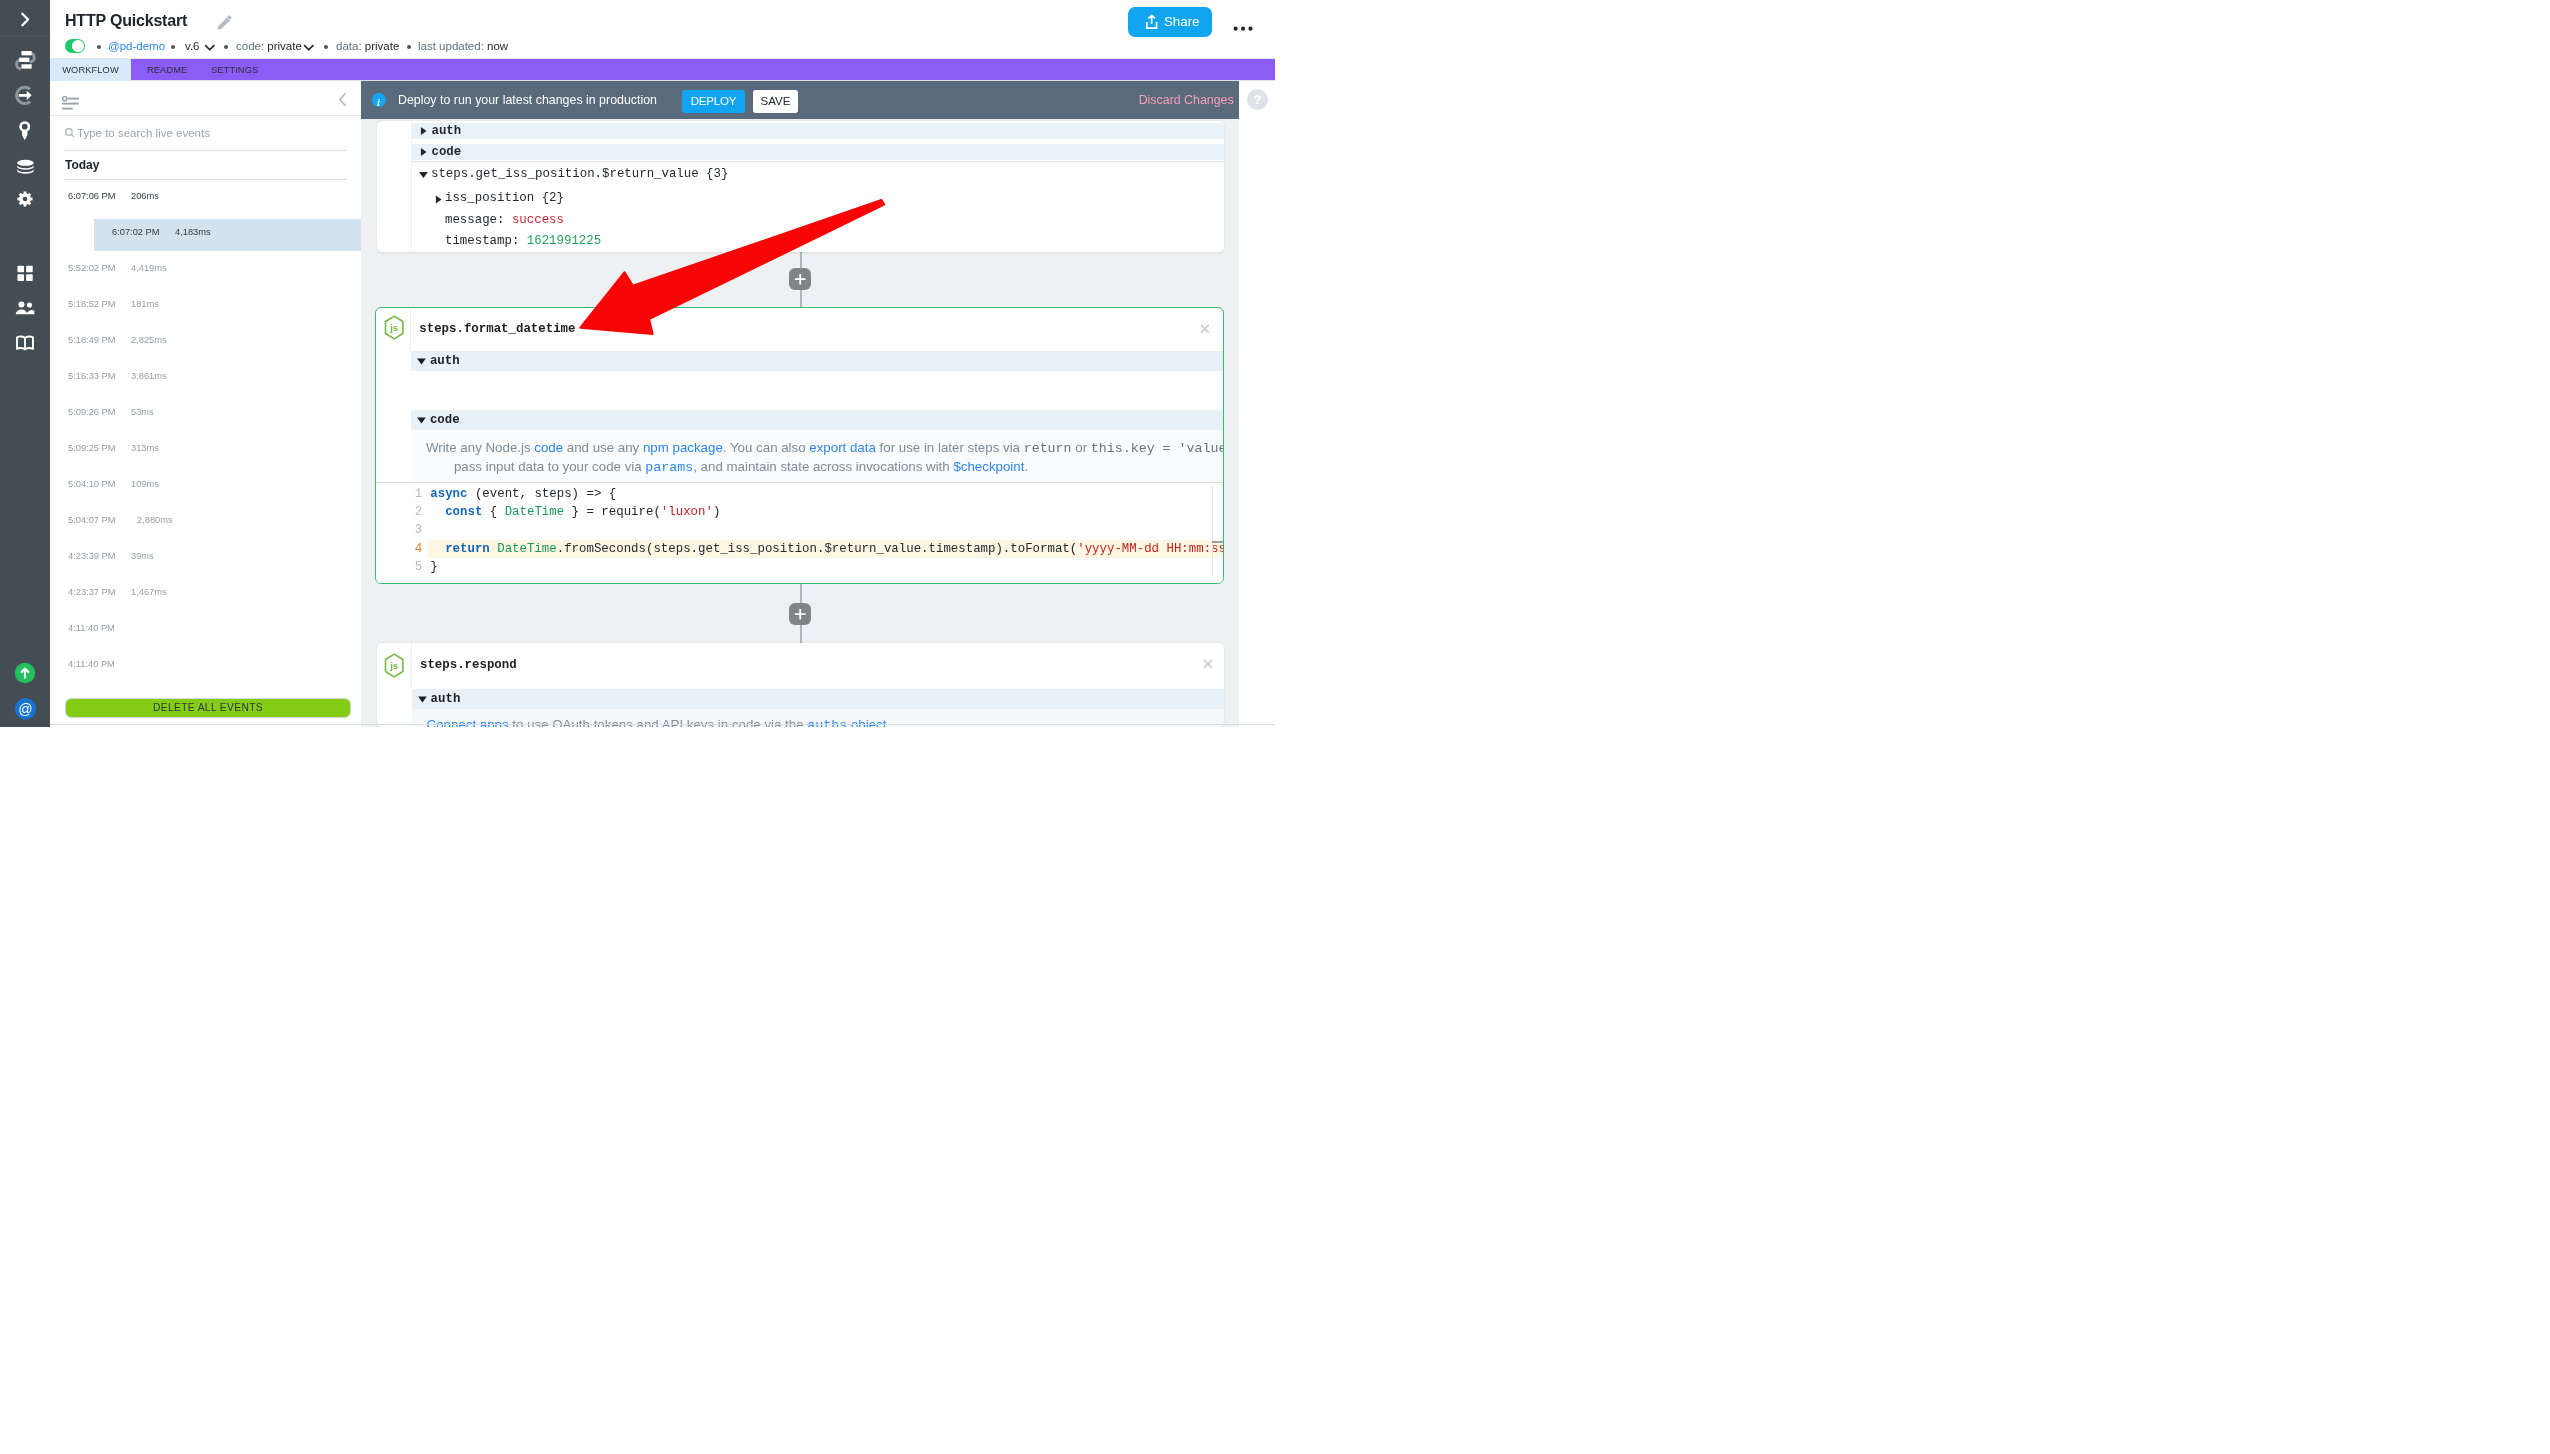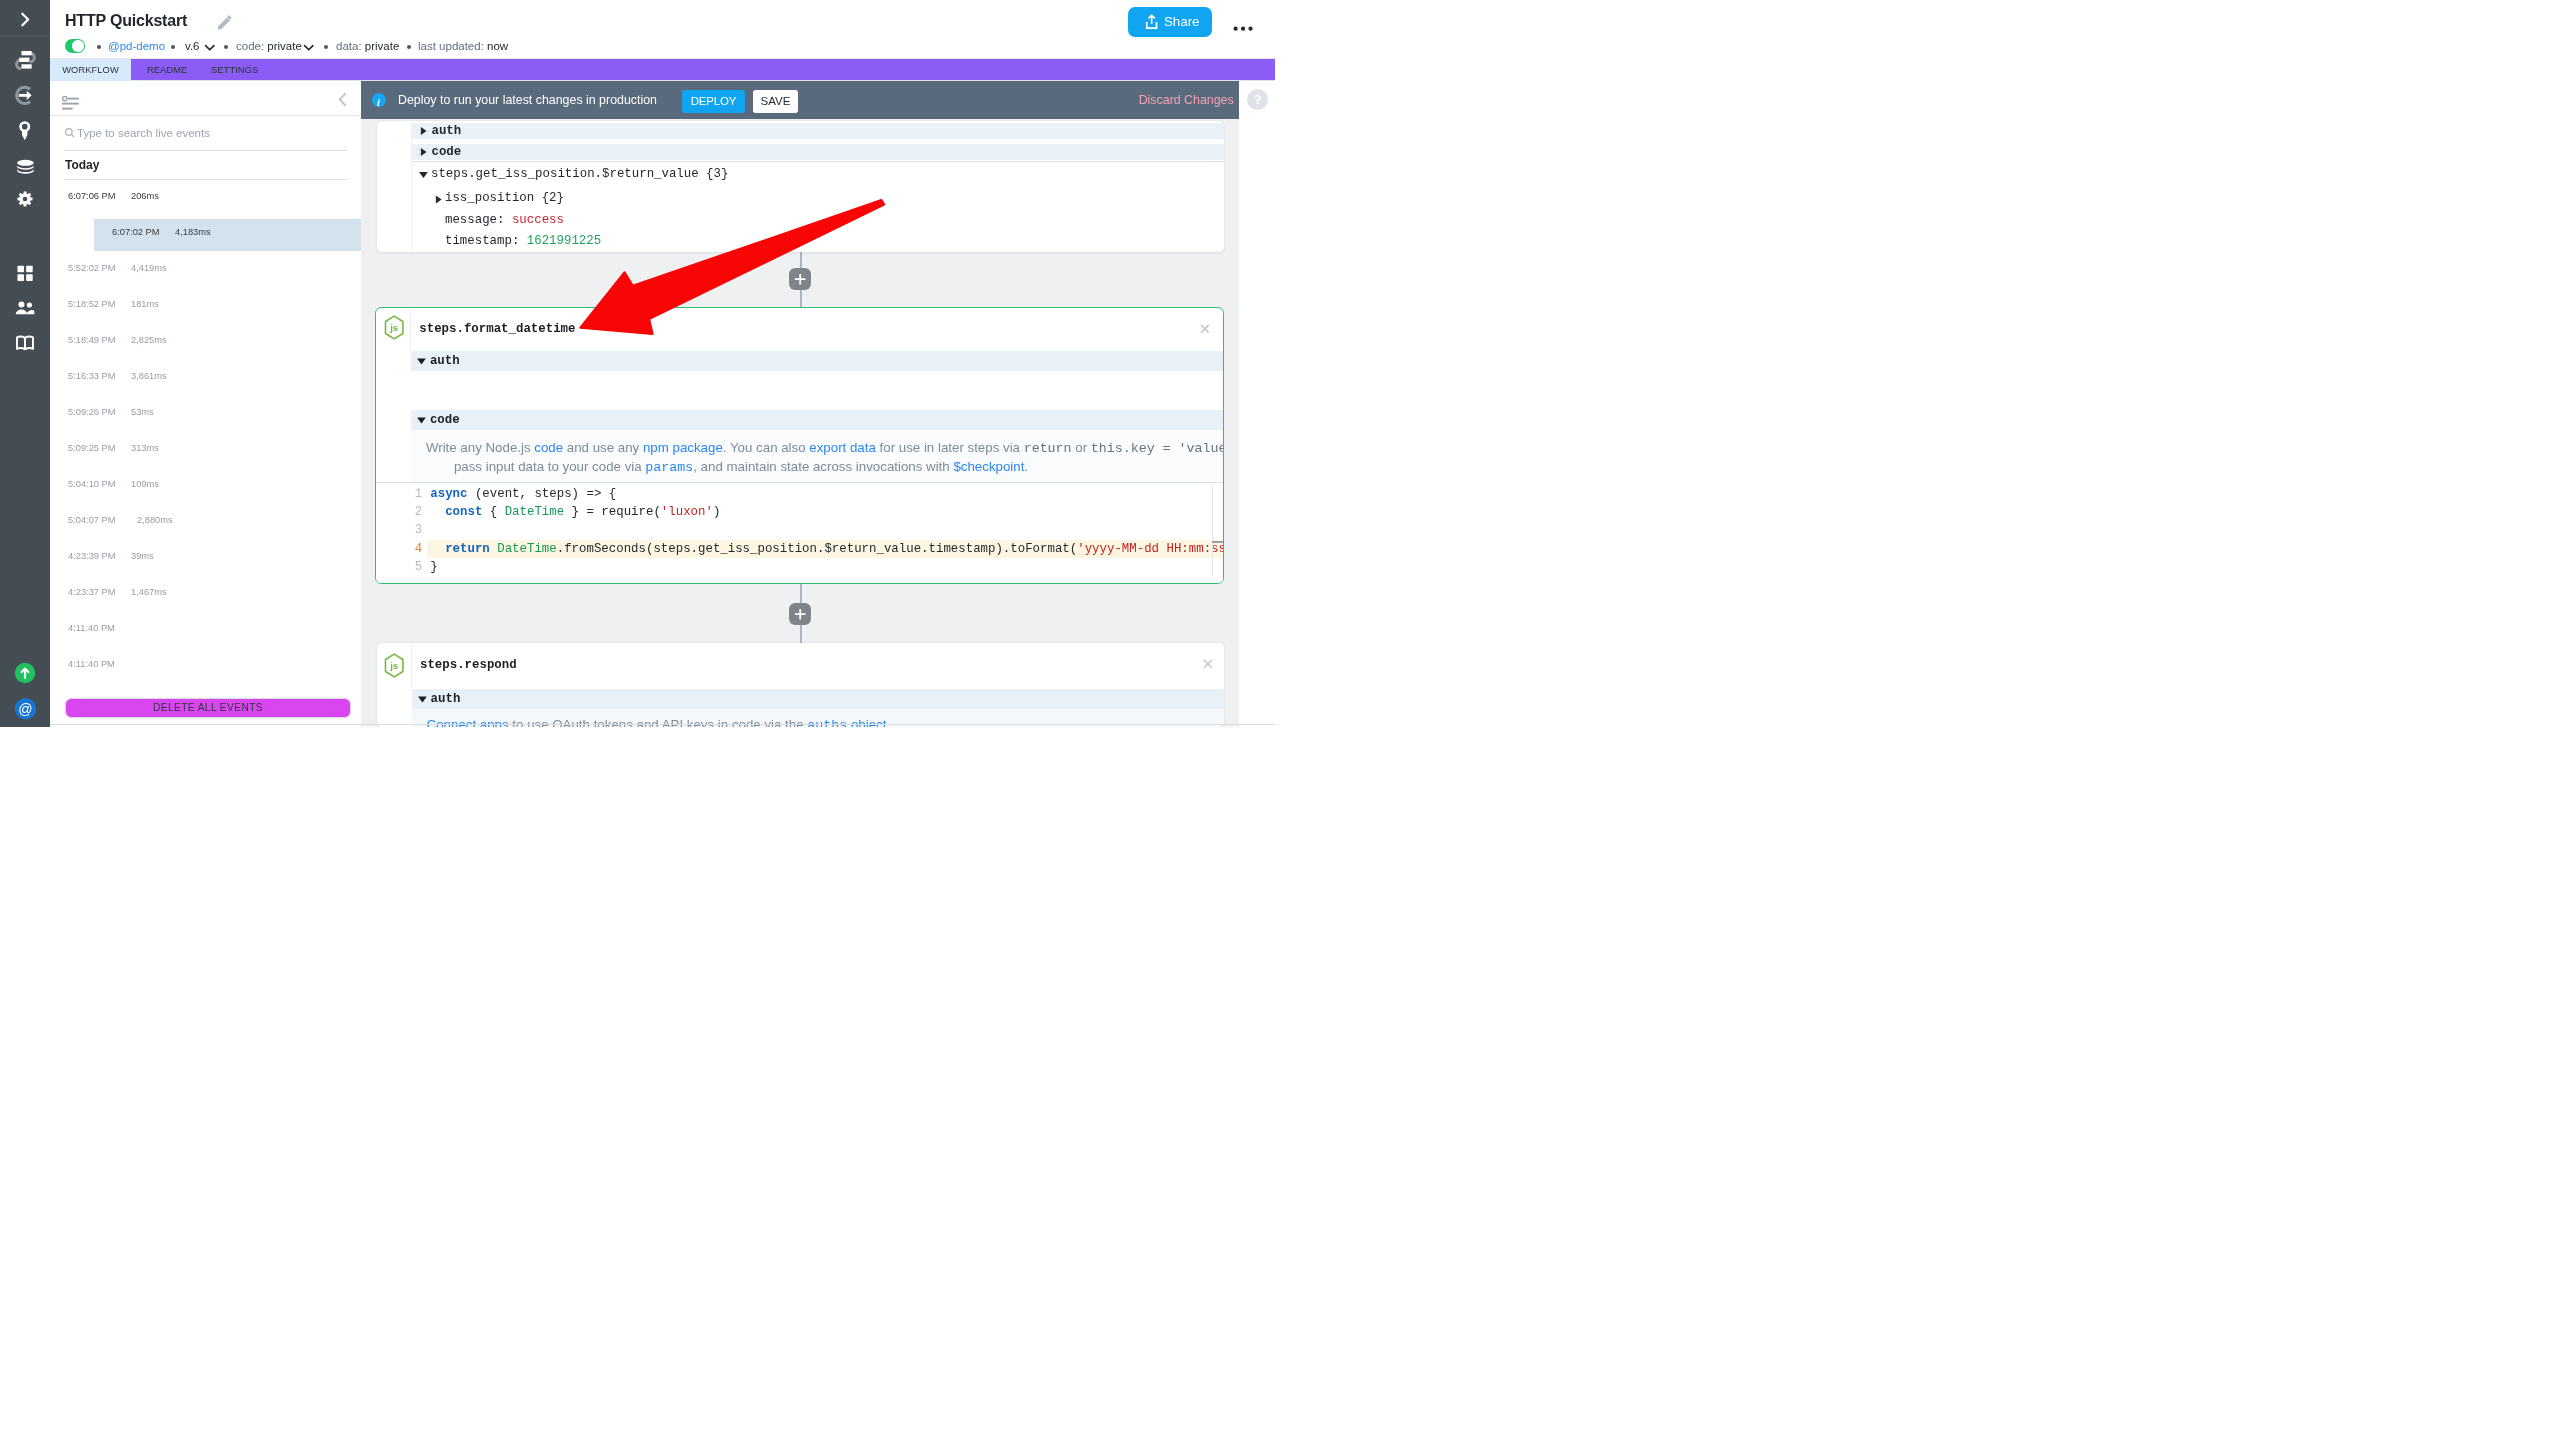--- a/index.html
+++ b/index.html
@@ -195,21 +195,21 @@
         <span class="abs" style="left:81px;top:12.4px;color:#959da5;">1,467ms</span>
       </div>
     <div style="height:36px;position:relative;">
         <span class="abs" style="left:18px;top:12.4px;color:#959da5;">4:11:40 PM</span>
       </div>
     <div style="height:36px;position:relative;">
         <span class="abs" style="left:18px;top:12.4px;color:#959da5;">4:11:40 PM</span>
       </div>
   </div>
 
-  <div class="abs" style="left:15px;top:617px;width:286px;height:20px;border:0.9px solid #d6dade;border-radius:6.2px;background:#d946ef;text-align:center;line-height:18.6px;font-size:10.2px;letter-spacing:0.4px;color:#30363c;">DELETE ALL EVENTS</div>
+  <div class="abs" style="left:15px;top:617px;width:286px;height:20px;border:0.9px solid #d6dade;border-radius:6.2px;background:#84cc16;text-align:center;line-height:18.6px;font-size:10.2px;letter-spacing:0.4px;color:#30363c;">DELETE ALL EVENTS</div>
 </div>
 
 <div class="abs" style="left:361px;top:81px;width:878px;height:646px;background:#eef0f2;overflow:hidden;">
 
   <div class="abs" style="left:439px;top:168px;width:1.8px;height:60px;background:#a9b6c2;"></div>
   <div class="abs" style="left:439px;top:500px;width:1.8px;height:62px;background:#a9b6c2;"></div>
 
   <div class="abs" style="left:16px;top:40px;width:847px;height:131px;background:#fff;border-radius:5.3px;box-shadow:0 0.9px 2.7px rgba(31,45,61,.1);overflow:hidden;">
     <div class="abs" style="left:34px;top:0;width:0.9px;height:131px;background:#eef1f4;"></div>
     <div class="abs" style="left:35px;top:1.8px;width:812px;height:16.3px;background:#eaf2f9;">

